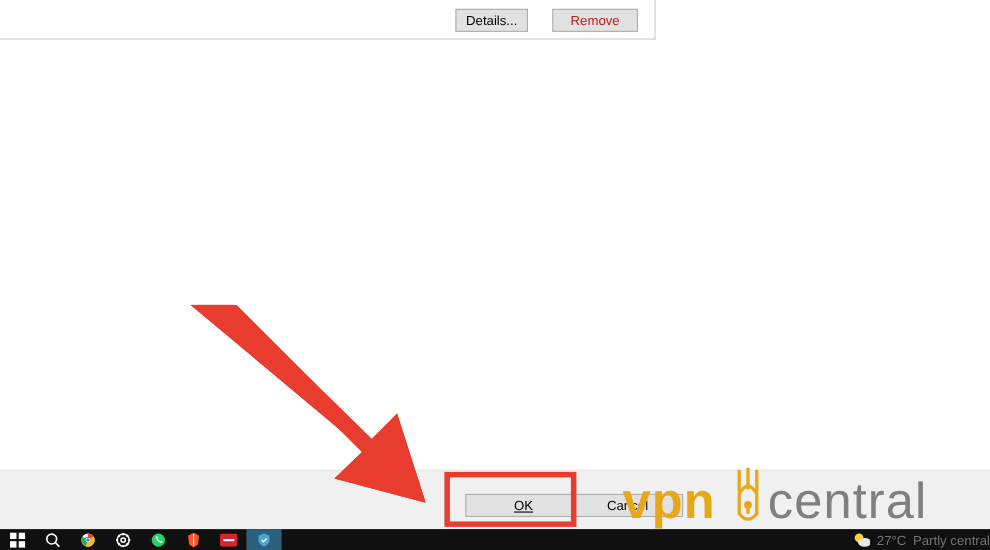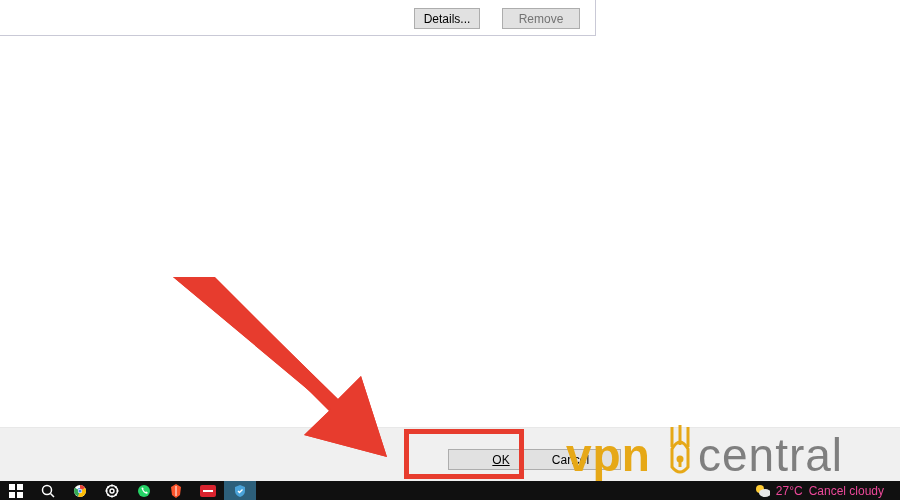--- a/index.html
+++ b/index.html
@@ -1,32 +1,32 @@
 <!DOCTYPE html>
 <html><head>
 <meta charset="utf-8">
 <style>
   * { box-sizing: border-box; margin: 0; padding: 0; }
   html, body { width: 900px; height: 500px; overflow: hidden; font-family: "Segoe UI", Tahoma, sans-serif; font-size: 12px; background: #fff; }
   .stage { position: relative; width: 900px; height: 500px; background: #fff; }
   .list-area { position: absolute; left: 0; top: 0; width: 596px; height: 36px; background: #fff; border: 1px solid #c9c9d6; border-top: none; border-left: none; }
   .btn { display: inline-flex; align-items: center; justify-content: center; height: 21px; background: #e1e1e1; border: 1px solid #adadad; color: #000; font-size: 12px; font-family: "Segoe UI", Tahoma, sans-serif; cursor: default; user-select: none; }
-  .btn.disabled { color: #737373; }
+  .btn.disabled { color: #b91c1c; }
   .btn-details { position: absolute; left: 414px; top: 8px; width: 66px; }
   .btn-remove { position: absolute; left: 502px; top: 8px; width: 78px; }
   .btn-allow { position: absolute; left: 437px; top: 58px; width: 144px; }
   .footer-bar { position: absolute; left: 0; top: 427px; width: 900px; height: 54px; background: #f0f0f0; border-top: 1px solid #e8e8e8; }
-  .btn-ok { position: absolute; left: 448px; top: 449px; width: 106px; z-index: 2; text-decoration: underline; }
+  .btn-ok { position: absolute; left: 423px; top: 449px; width: 106px; z-index: 2; text-decoration: underline; }
   .btn-cancel { position: absolute; left: 520px; top: 449px; width: 101px; z-index: 2; }
   .highlight-box { position: absolute; left: 404px; top: 429px; width: 120px; height: 50px; border: 5px solid #e73c2e; z-index: 5; pointer-events: none; }
   .arrow { position: absolute; left: 155px; top: 277px; z-index: 6; pointer-events: none; }
   .taskbar { position: absolute; left: 0; top: 481px; width: 900px; height: 19px; background: #101010; }
   .taskbar-left { position: absolute; left: 0; top: 0; height: 19px; display: flex; align-items: center; }
   .task-icon { width: 32px; height: 19px; display: flex; align-items: center; justify-content: center; }
-  .tray { position: absolute; right: 0; top: 0; height: 19px; display: flex; align-items: center; gap: 6px; padding-right: 16px; color: #ec4899; font-size: 12px; }
+  .tray { position: absolute; right: 0; top: 0; height: 19px; display: flex; align-items: center; gap: 6px; padding-right: 0; color: #737373; font-size: 12px; }
   .weather-icon { width: 16px; height: 16px; }
   .watermark { position: absolute; left: 566px; top: 425px; z-index: 4; pointer-events: none; }
   .wm-text { font-family: Arial, Helvetica, sans-serif; font-size: 46px; letter-spacing: 1px; fill: #7f7f7f; }
   .wm-vpn { fill: #e6a817; font-weight: 600; }
 </style>
 </head>
 <body>
 
 <div class="stage">
 
@@ -133,17 +133,17 @@
           </svg>
       </div>
     </div>
 
     <div class="tray">
       <svg class="weather-icon" width="18" height="16">
         <circle cx="6" cy="6" r="4" fill="#ffcc33"></circle>
         <ellipse cx="11" cy="10" rx="6" ry="4" fill="#e8e8e8"></ellipse>
       </svg>
       <span>27°C</span>
-      <span>Cancel cloudy</span>
+      <span>Partly central</span>
     </div>
   </div>
 
 </div>
 
 </body></html>

